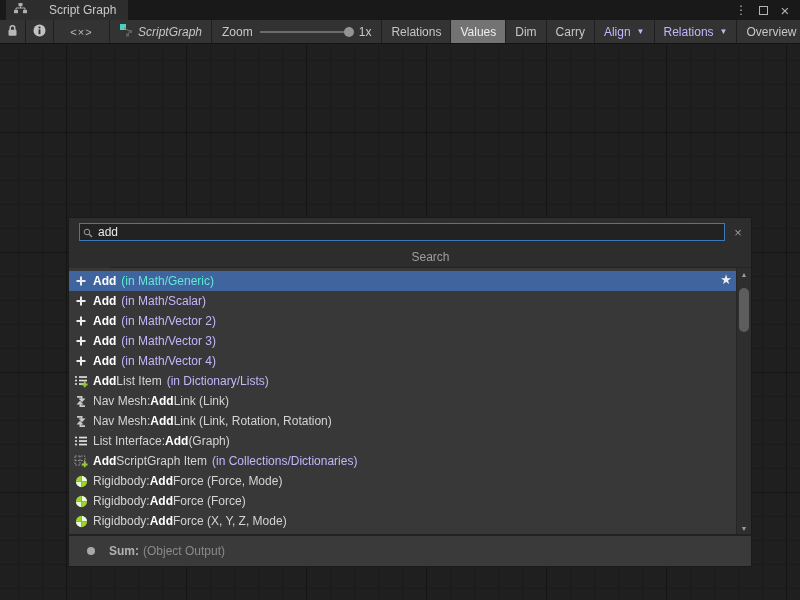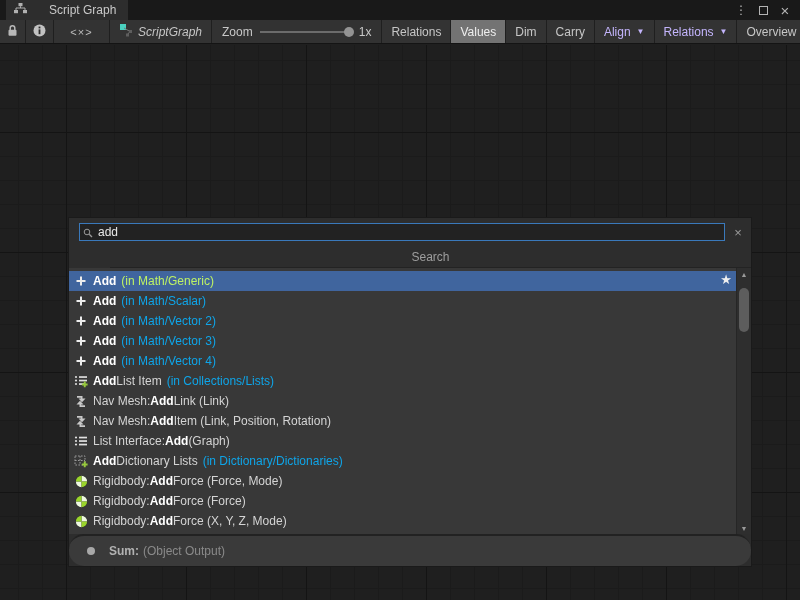--- a/index.html
+++ b/index.html
@@ -88,40 +88,40 @@
 
   .list { position:relative; flex:1; background:#383838; overflow:hidden; }
   .rows { position:absolute; left:0; top:3px; right:15px; }
   .row {
     height:20px; display:flex; align-items:center; padding:0 6px 0 4px;
     color:#d4d4d4; white-space:nowrap; position:relative; cursor:default;
   }
   .row.selected { background:#40659e; }
   .row-icon { width:16px; display:flex; align-items:center; justify-content:center; margin-right:4px; flex:none; }
   .row b { color:#ffffff; font-weight:bold; }
-  .row .note { color:#0ea5e9; margin-left:5px; }
-  .row.selected .note { color:#bef264;text-align:center; }
+  .row .note { color:#c4b5fd; margin-left:5px; }
+  .row.selected .note { color:#5eead4;text-align:center; }
   .row .star { position:absolute; right:4px; top:1px; color:#f0f0f0; font-size:13px; }
 
   
   .vscroll {
     position:absolute; right:0; top:0; bottom:0; width:15px;
     background:#2e2e2e; border-left:1px solid #262626;
     display:flex; flex-direction:column; align-items:center;
   }
   .scroll-arrow { color:#9a9a9a; font-size:7px; height:12px; display:flex; align-items:center; cursor:default; }
   .scroll-arrow.down { margin-top:auto; }
   .scroll-thumb {
     position:absolute; top:20px; left:2px; width:10px; height:44px;
     background:#5d5d5d; border-radius:5px;
   }
 
   .dialog-footer {
     height:32px; background:#3a3a3a; border-top:2px solid #222222;
-    display:flex; align-items:center; padding-left:18px; gap:14px;border-radius:15px;
+    display:flex; align-items:center; padding-left:18px; gap:14px;
   }
   .footer-dot { width:8px; height:8px; border-radius:50%; background:#a8a8a8; }
   .dialog-footer b { color:#b2b2b2; }
   .dialog-footer .note { color:#8a8a8a; margin-left:4px; }
 </style>
 </head>
 <body>
 
 <div class="titlebar">
   <div class="tab">
@@ -287,21 +287,21 @@
                 <circle cx="2" cy="5.5" r="1.1"></circle>
                 <rect x="5" y="4.7" width="8" height="1.7"></rect>
                 <circle cx="2" cy="9" r="1.1"></circle>
                 <rect x="5" y="8.2" width="5" height="1.7"></rect>
               </g>
               <path d="M9.8 7.6h1.9v1.9h1.9v1.9h-1.9v1.9H9.8v-1.9H7.9V9.5h1.9z" fill="#97c93d" transform="translate(0,-1)"></path>
             </svg>
           </span>
           <b>Add</b>
           <span> List Item</span>
-          <span class="note">(in Collections/Lists)</span>
+          <span class="note">(in Dictionary/Lists)</span>
         </div>
         <div class="row">
           <span class="row-icon">
             <svg width="14" height="13" viewBox="0 0 14 13">
               <g fill="#c8c8c8">
                 <path d="M3 1 L8.5 1 L8.5 3.5 L11.5 3.5 L8 7.2 L4.5 3.5 L6.7 3.5 L6.7 2.7 L3 2.7 Z"></path>
                 <path d="M11 12 L5.5 12 L5.5 9.5 L2.5 9.5 L6 5.8 L9.5 9.5 L7.3 9.5 L7.3 10.3 L11 10.3 Z"></path>
               </g>
             </svg>
           </span>
@@ -313,21 +313,21 @@
           <span class="row-icon">
             <svg width="14" height="13" viewBox="0 0 14 13">
               <g fill="#c8c8c8">
                 <path d="M3 1 L8.5 1 L8.5 3.5 L11.5 3.5 L8 7.2 L4.5 3.5 L6.7 3.5 L6.7 2.7 L3 2.7 Z"></path>
                 <path d="M11 12 L5.5 12 L5.5 9.5 L2.5 9.5 L6 5.8 L9.5 9.5 L7.3 9.5 L7.3 10.3 L11 10.3 Z"></path>
               </g>
             </svg>
           </span>
           <span>Nav Mesh: </span>
           <b>Add</b>
-          <span> Item (Link, Position, Rotation)</span>
+          <span> Link (Link, Rotation, Rotation)</span>
         </div>
         <div class="row">
           <span class="row-icon">
             <svg width="14" height="12" viewBox="0 0 14 12">
               <g fill="#e0e0e0">
                 <circle cx="2" cy="2.5" r="1.1"></circle>
                 <rect x="5" y="1.7" width="8" height="1.7"></rect>
                 <circle cx="2" cy="6" r="1.1"></circle>
                 <rect x="5" y="5.2" width="8" height="1.7"></rect>
                 <circle cx="2" cy="9.5" r="1.1"></circle>
@@ -343,22 +343,22 @@
           <span class="row-icon">
             <svg width="14" height="13" viewBox="0 0 14 13">
               <g fill="none" stroke="#9a9a9a" stroke-dasharray="1.6 1.4">
                 <rect x="1" y="1" width="10" height="9"></rect>
                 <path d="M1 5.5 H11 M6 1 V10"></path>
               </g>
               <path d="M9.8 7.6h1.9v1.9h1.9v1.9h-1.9v1.9H9.8v-1.9H7.9V9.5h1.9z" fill="#97c93d" transform="translate(0,-1)"></path>
             </svg>
           </span>
           <b>Add</b>
-          <span> Dictionary Lists</span>
-          <span class="note">(in Dictionary/Dictionaries)</span>
+          <span> ScriptGraph Item</span>
+          <span class="note">(in Collections/Dictionaries)</span>
         </div>
         <div class="row">
           <span class="row-icon">
             <svg width="13" height="13" viewBox="0 0 12 12">
               <circle cx="6" cy="6" r="5.6" fill="#2b2b2b"></circle>
               <path d="M6 6 L6 0.8 A5.2 5.2 0 0 1 11.2 6 Z" fill="#eef7e2"></path>
               <path d="M6 6 L6 11.2 A5.2 5.2 0 0 1 0.8 6 Z" fill="#eef7e2"></path>
               <path d="M6 6 L11.2 6 A5.2 5.2 0 0 1 6 11.2 Z" fill="#9ad42c"></path>
               <path d="M6 6 L0.8 6 A5.2 5.2 0 0 1 6 0.8 Z" fill="#9ad42c"></path>
             </svg>

